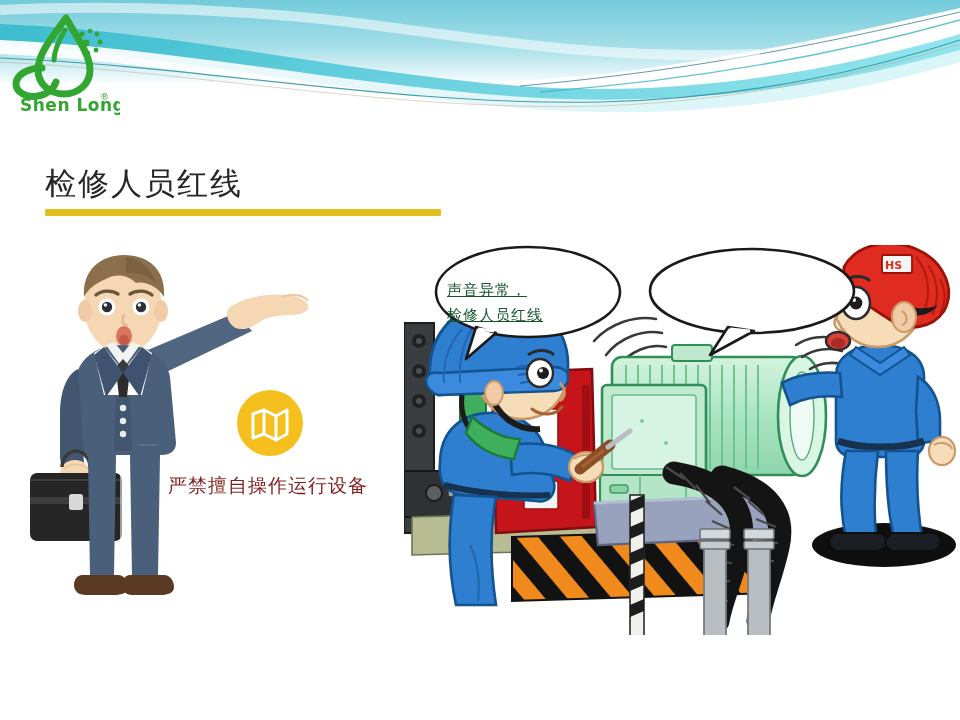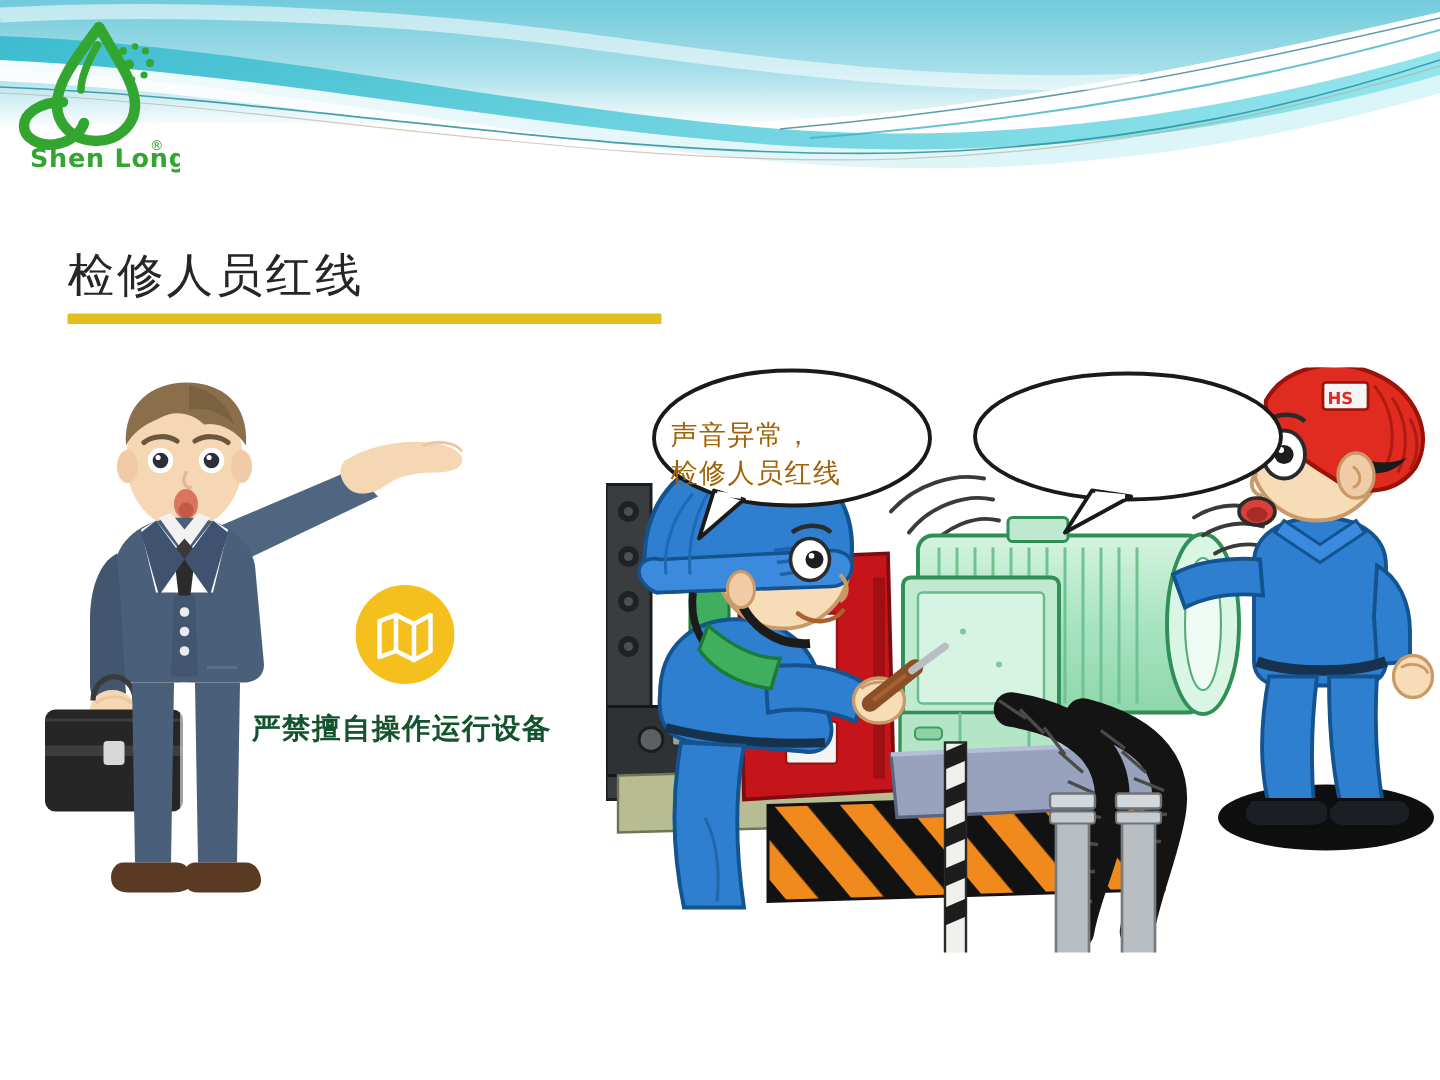--- a/index.html
+++ b/index.html
@@ -23,32 +23,32 @@
 
   
   #man{position:absolute;left:20px;top:245px;width:300px;height:360px;}
   #man svg{display:block;}
 
   
   #badge{position:absolute;left:237px;top:390px;width:66px;height:66px;}
   #badge svg{display:block;}
 
   
-  #caption{position:absolute;left:168px;top:473px;font-size:19px;font-weight:bold;
-           color:#14532d;letter-spacing:1px;white-space:nowrap;
+  #caption{position:absolute;left:168px;top:473px;font-size:19px;font-weight:normal;
+           color:#7f1d1d;letter-spacing:1px;white-space:nowrap;
            font-family:"DejaVu Sans","Liberation Sans",sans-serif;}
 
   
   #scene{position:absolute;left:380px;top:245px;width:580px;height:390px;padding-left:24px;}
   #scene svg{display:block;}
 
   
-  .bubble-txt{position:absolute;font-size:18px;color:#a16207;line-height:25px;
+  .bubble-txt{position:absolute;font-size:15px;color:#14532d;line-height:25px;
               letter-spacing:1px;white-space:nowrap;
-              font-family:"DejaVu Sans","Liberation Sans",sans-serif;}
+              font-family:"DejaVu Sans","Liberation Sans",sans-serif;text-decoration:underline;}
   #bub1-l1{left:447px;top:278px;}
   #bub1-l2{left:447px;top:303px;}
   #bub2-l1{left:628px;top:278px;}
 </style>
 </head>
 <body>
 
 <div id="slide">
 
   <div id="banner">

